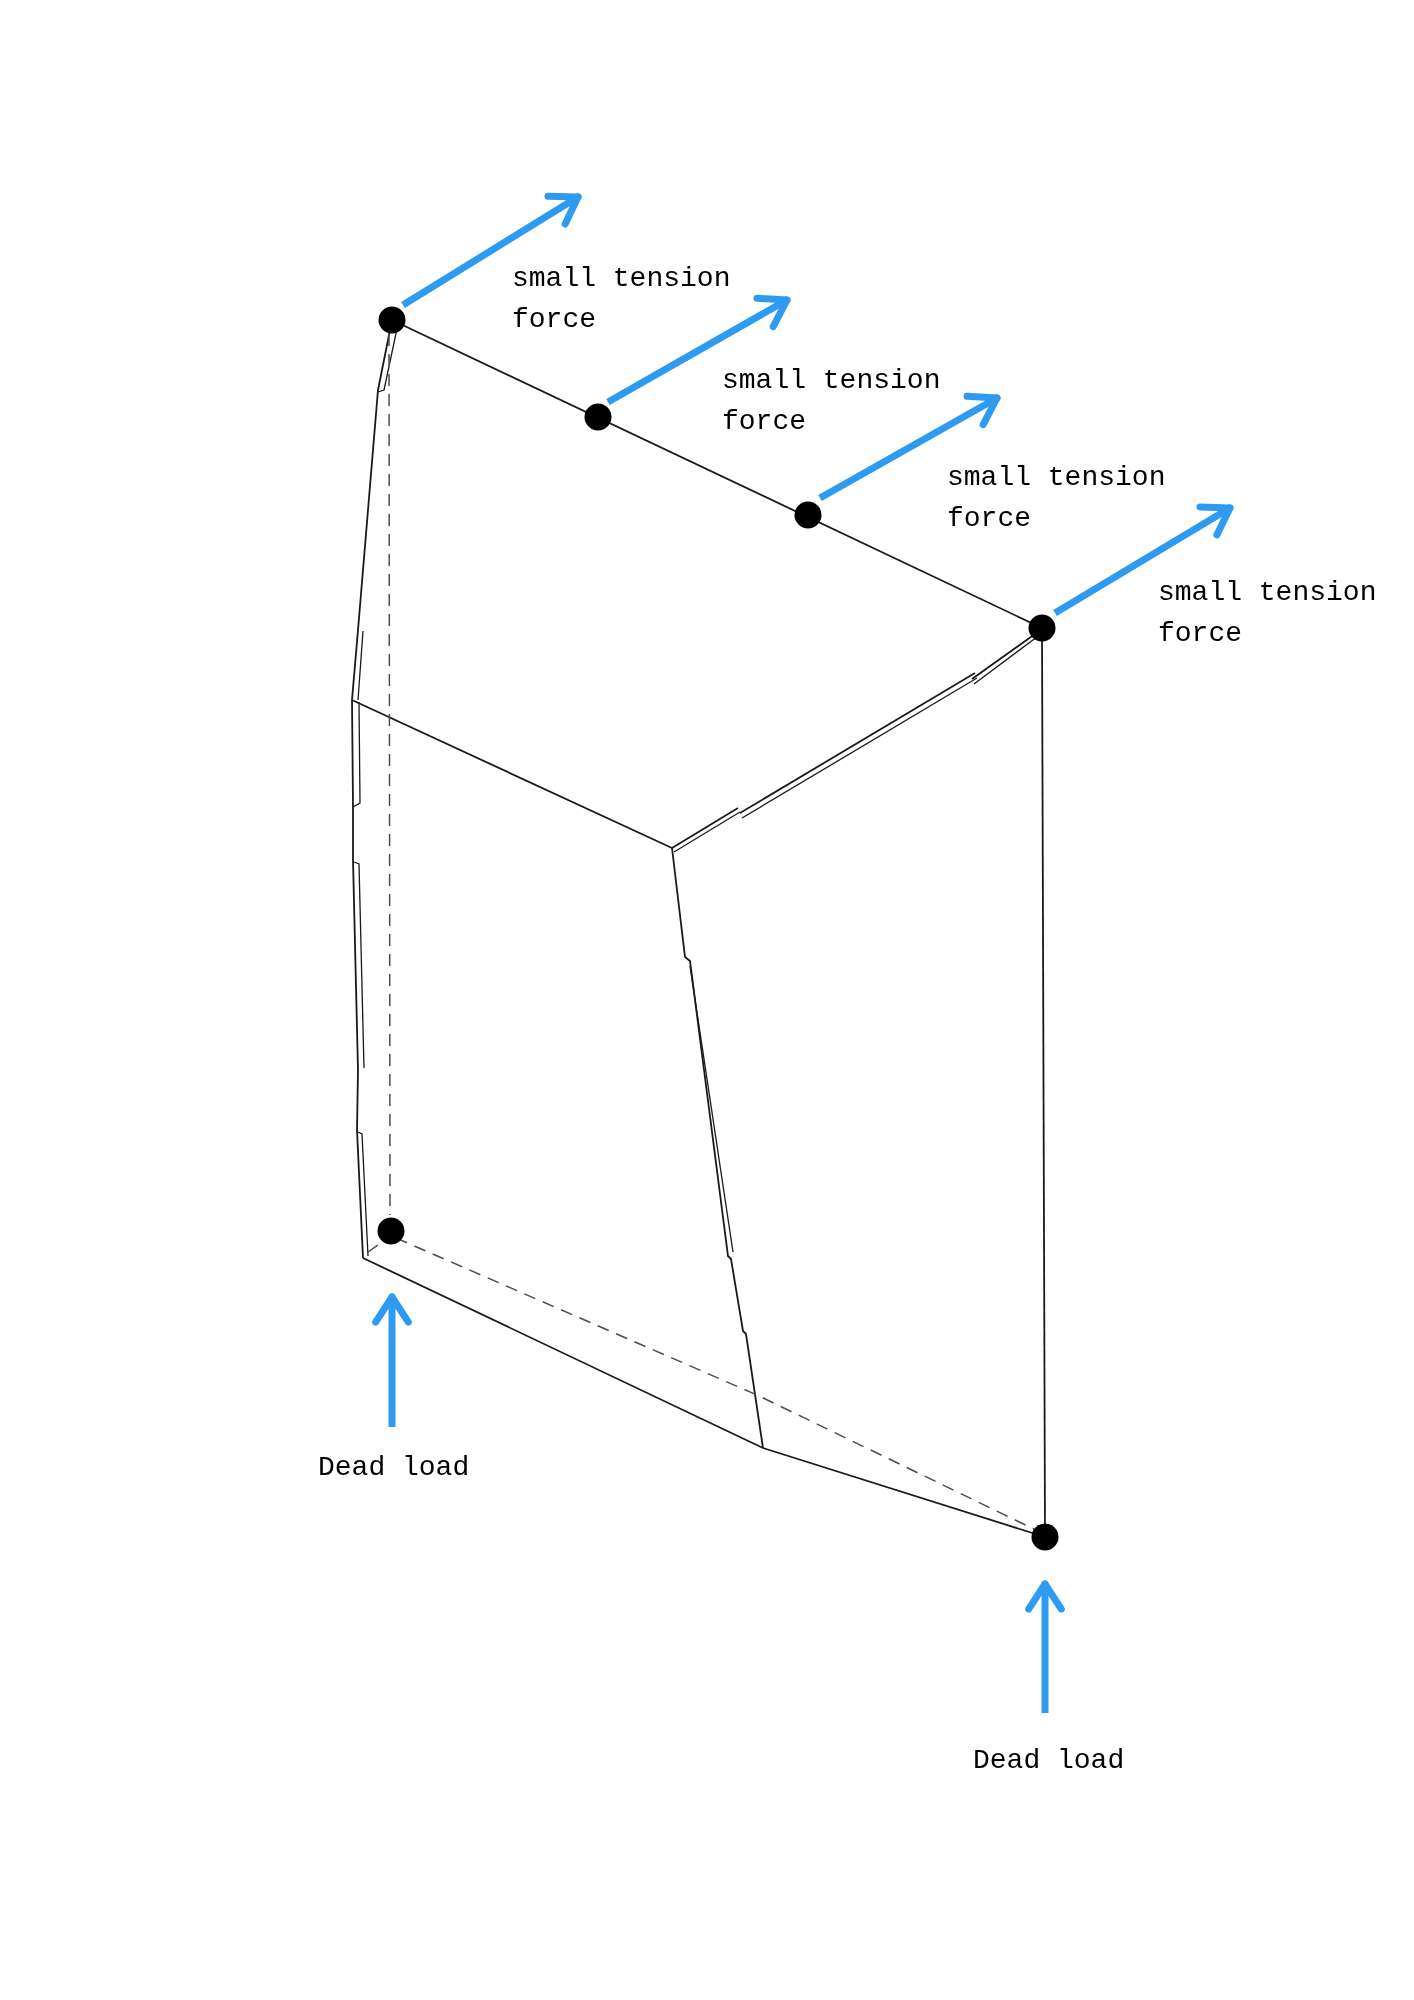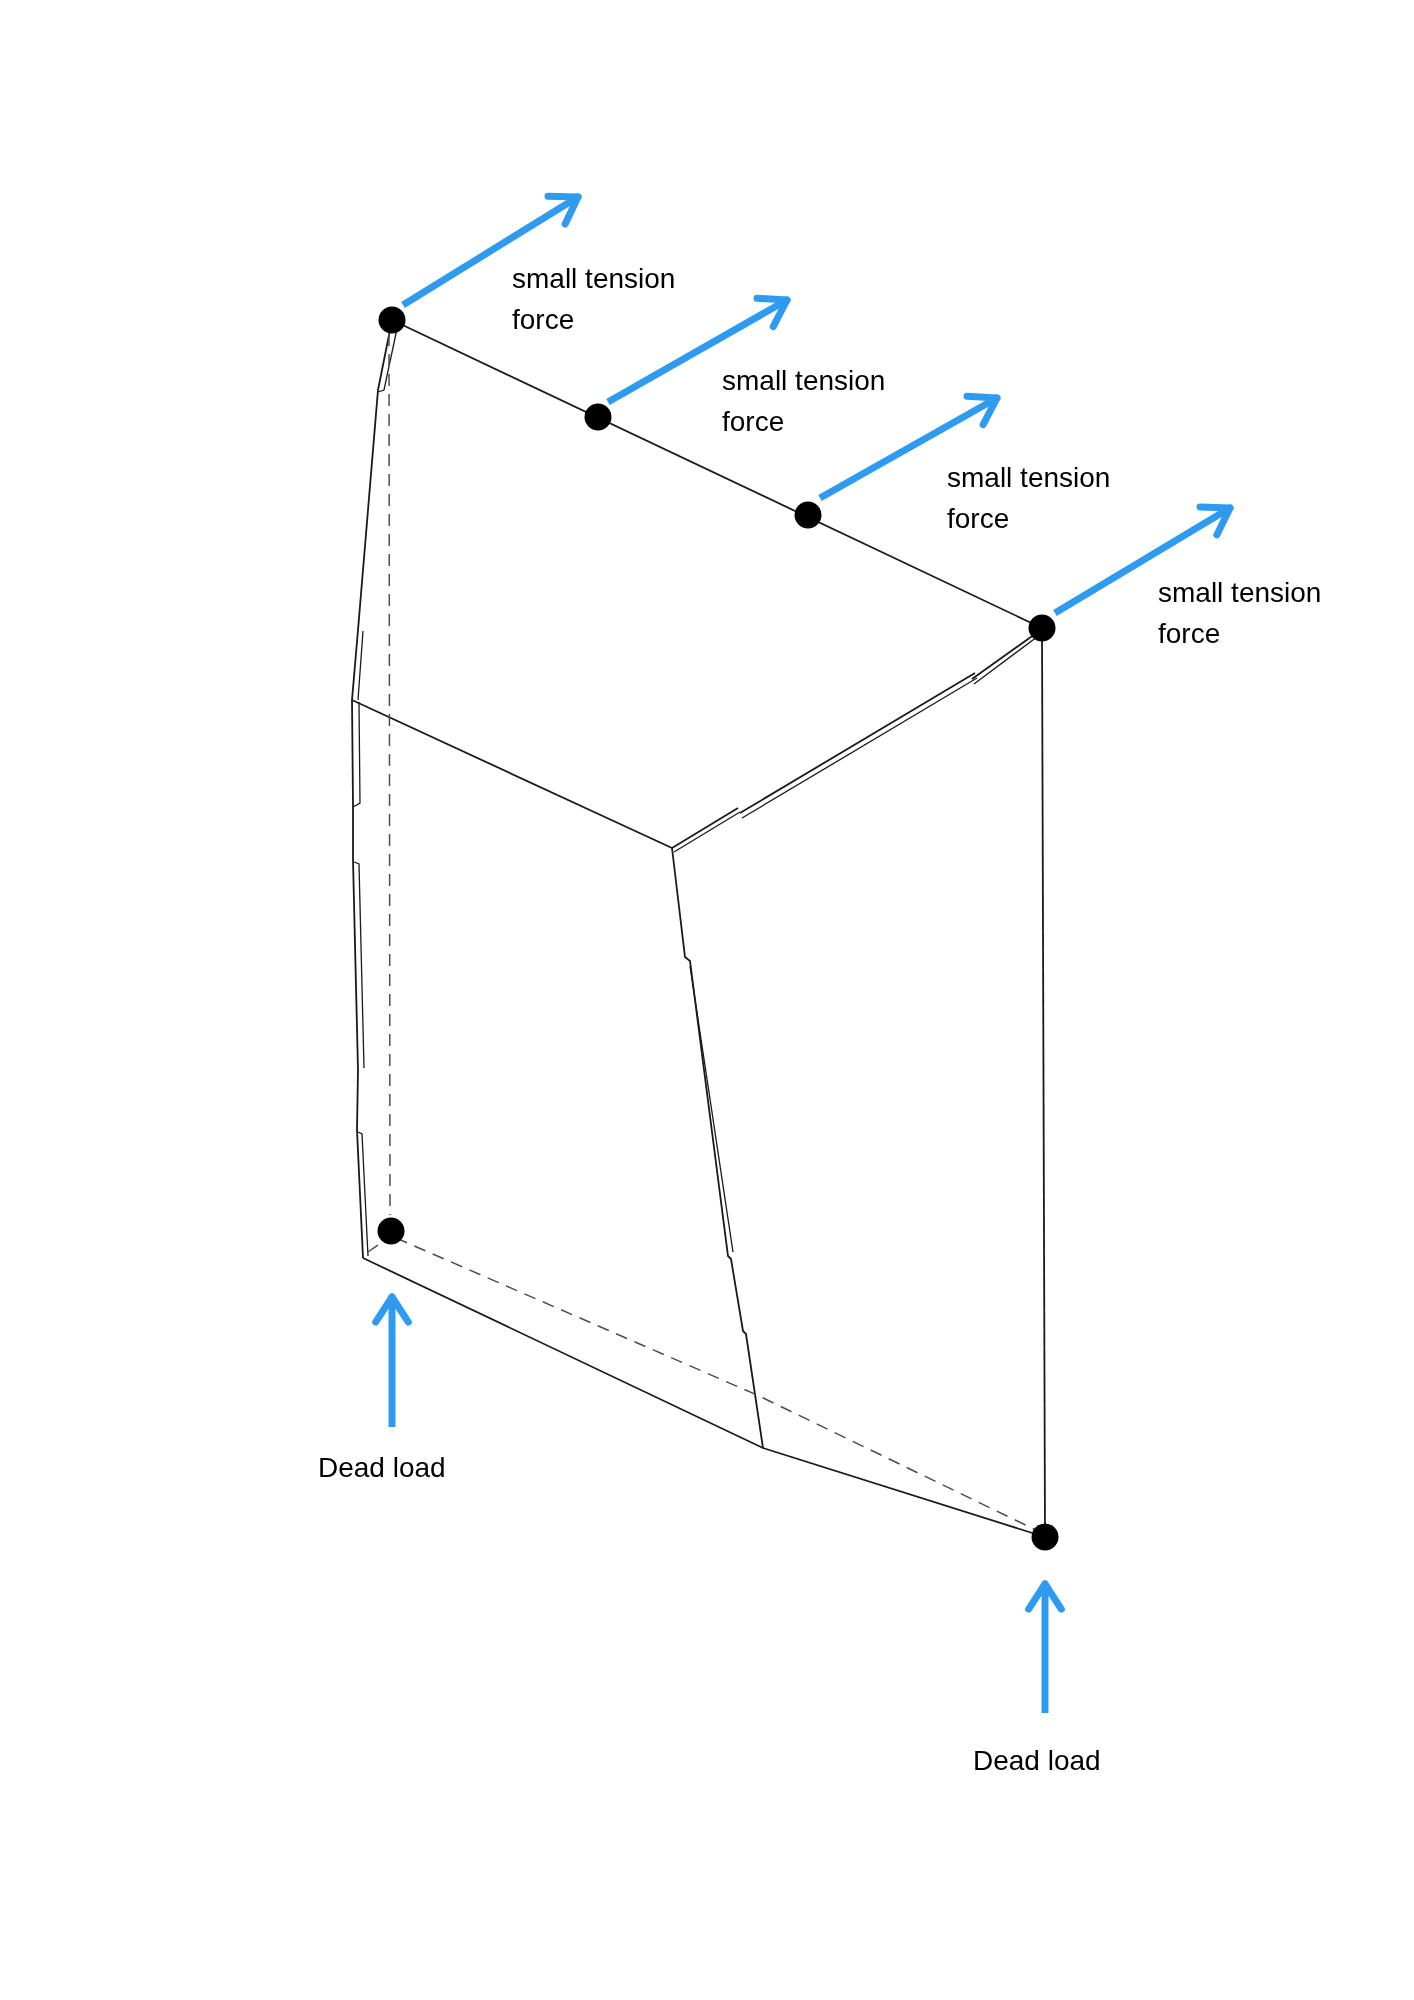--- a/index.html
+++ b/index.html
@@ -19,21 +19,21 @@
     position: absolute;
     left: 0;
     top: 0;
     width: 100%;
     height: 100%;
   }
   .label {
     position: absolute;
     white-space: pre;
     color: #000000;
-    font-family: Liberation Sans, sans-serif;
+    font-family: Liberation Mono, monospace;
   }
 </style>
 </head>
 <body>
 
 <div id="stage" style="width: 1414px; height: 2000px; background: rgb(255, 255, 255);">
   <svg id="diagram-svg" xmlns="http://www.w3.org/2000/svg" viewBox="0 0 1414 2000">
       <path d="M392,320 L1042,628" fill="none" stroke="#1a1a1a" stroke-width="1.8"></path>
       <path d="M1042,628 L1045,1537" fill="none" stroke="#1a1a1a" stroke-width="1.8"></path>
       <path d="M363,1258 L763,1448 L1045,1537" fill="none" stroke="#1a1a1a" stroke-width="1.8"></path>

